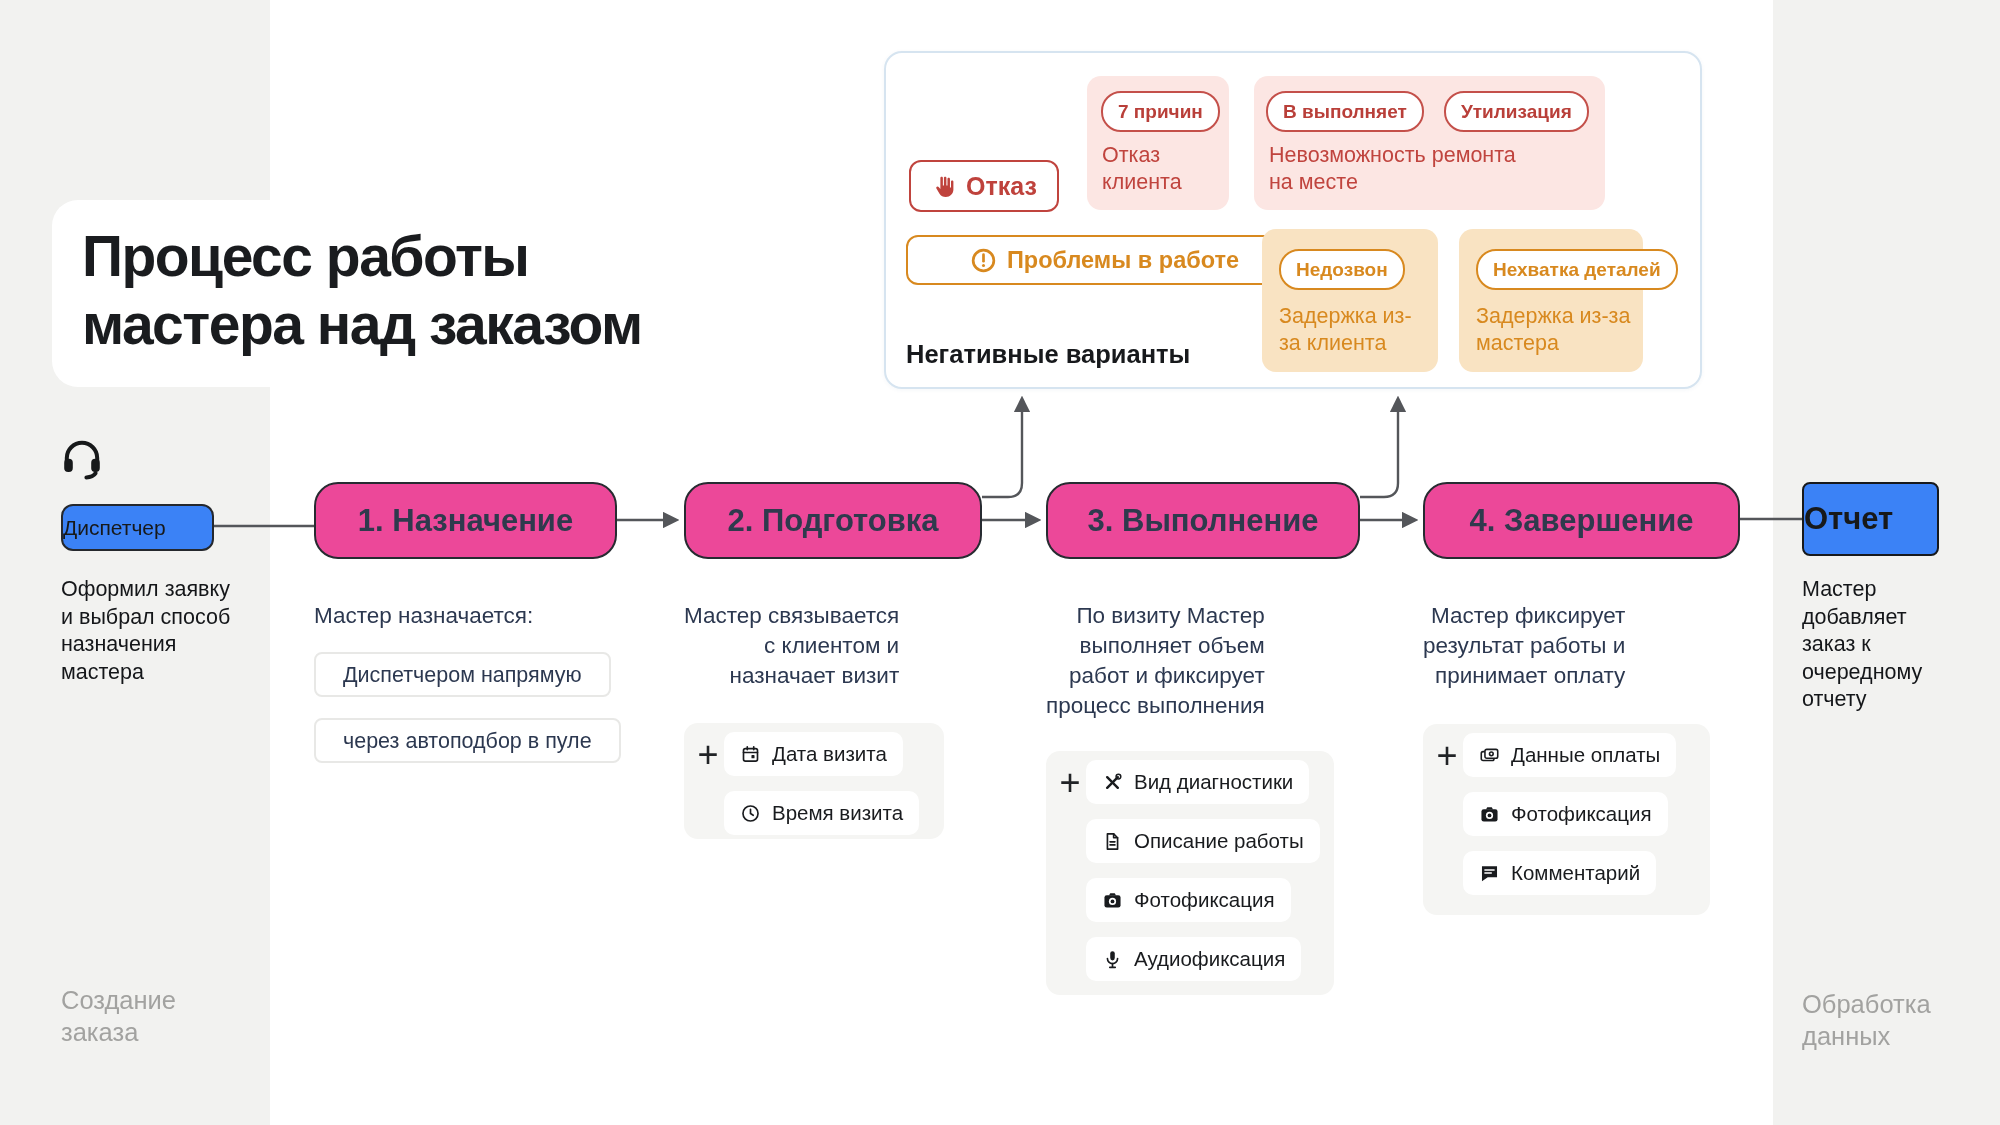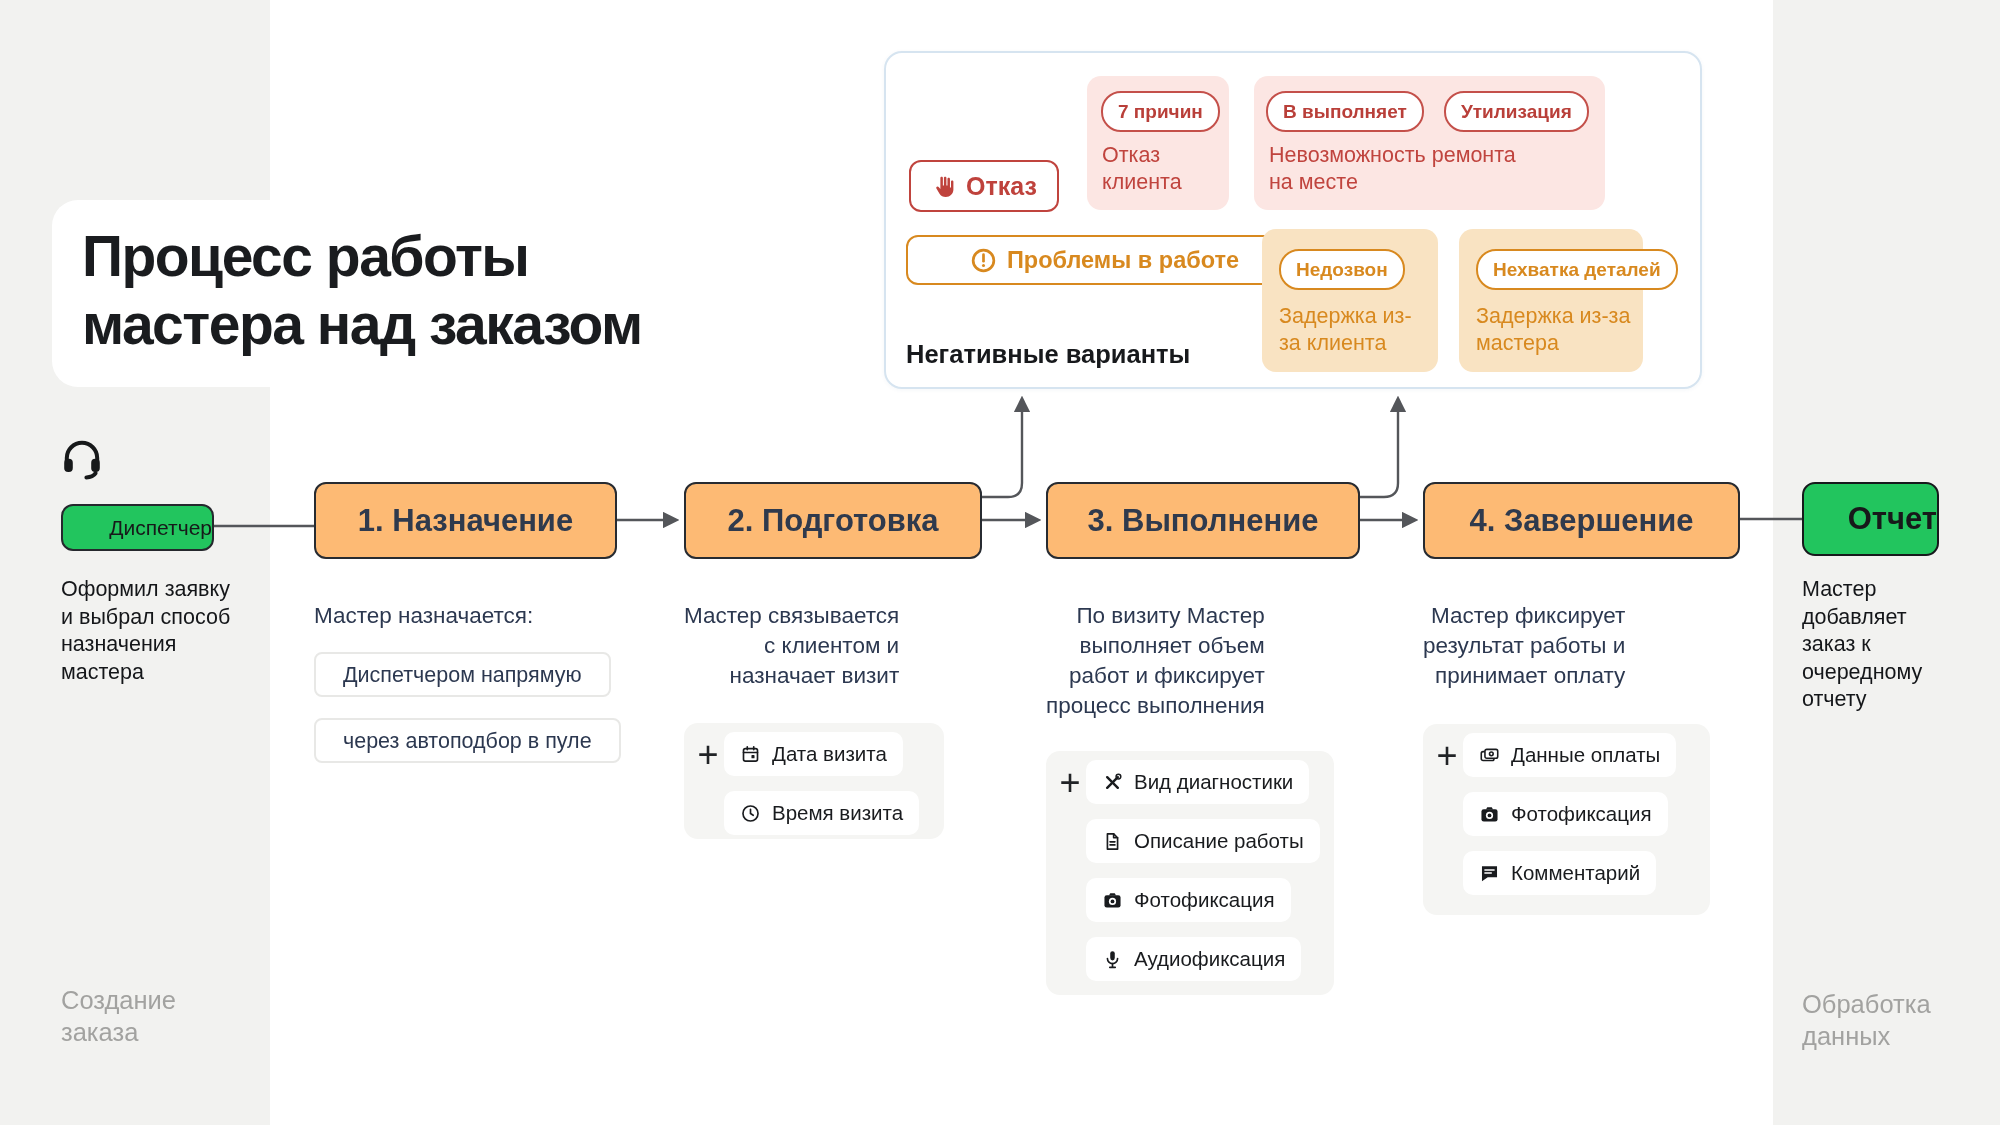--- a/index.html
+++ b/index.html
@@ -6,23 +6,23 @@
   .canvas{position:relative;width:2000px;height:1125px;background:#ffffff;overflow:hidden;
           font-family:"Liberation Sans","DejaVu Sans",sans-serif;color:#17191a;}
   .abs{position:absolute;}
   .band{position:absolute;top:0;height:1125px;background:#f2f2f0;z-index:0;}
   .title-block{position:absolute;left:52px;top:200px;width:718px;height:187px;background:#ffffff;border-radius:26px;z-index:1;}
   .page-title{position:absolute;left:82px;top:222px;font-size:57px;line-height:68px;font-weight:700;
               letter-spacing:-1.5px;color:#1a1c1f;white-space:pre-line;z-index:2;}
   .corner-text{position:absolute;font-size:25.5px;line-height:32px;color:#a2a2a0;white-space:pre-line;z-index:2;}
   svg.wires{position:absolute;left:0;top:0;z-index:1;pointer-events:none;}
   
-  .step-box{position:absolute;top:482px;height:77px;background:#fdba74;border:2px solid #272b31;border-radius:12px;
+  .step-box{position:absolute;top:482px;height:77px;background:#ec4899;border:2px solid #272b31;border-radius:24px;
             display:flex;align-items:center;justify-content:center;font-size:31px;font-weight:700;color:#2f3a4d;z-index:2;box-sizing:border-box;}
-  .pill{position:absolute;background:#22c55e;border:2px solid #25282d;border-radius:12px;display:flex;align-items:center;justify-content:flex-end;
+  .pill{position:absolute;background:#3b82f6;border:2px solid #25282d;border-radius:12px;display:flex;align-items:center;justify-content:flex-start;
         box-sizing:border-box;z-index:2;}
   .desc{position:absolute;font-size:21.5px;line-height:27.5px;color:#141619;white-space:pre-line;z-index:2;}
   .subtitle{position:absolute;font-size:22.5px;line-height:30px;color:#2c3850;white-space:pre-line;z-index:2;text-align:right;}
   .option-pill{display:inline-block;height:45px;line-height:42px;padding:0 27px;background:#fff;border:2px solid #e8e8e6;
                border-radius:8px;font-size:21.5px;color:#2c3850;box-sizing:border-box;white-space:nowrap;}
   .list-box{position:absolute;background:#f5f5f3;border-radius:14px;z-index:2;box-sizing:border-box;}
   .plus{position:absolute;left:8px;top:10px;width:32px;height:44px;display:flex;align-items:center;justify-content:center;
         font-size:36px;font-weight:400;color:#212326;}
   .cards{position:absolute;left:40px;top:9px;display:flex;flex-direction:column;gap:15px;align-items:flex-start;}
   .card{display:flex;align-items:center;gap:11px;height:44px;padding:0 16px;background:#fff;border-radius:10px;
@@ -153,21 +153,21 @@
   <div class="step-box" style="left:684px;width:298px;">
     <span>2. Подготовка</span>
   </div>
   <div class="step-box" style="left:1046px;width:314px;">
     <span>3. Выполнение</span>
   </div>
   <div class="step-box" style="left:1423px;width:317px;">
     <span>4. Завершение</span>
   </div>
 
-  <div class="pill" style="left:1802px;top:482px;width:137px;height:74px;border-width:2.5px;border-color:#17191c;border-radius:13px;font-size:31px;font-weight:700;">
+  <div class="pill" style="left:1802px;top:482px;width:137px;height:74px;border-width:2.5px;border-color:#17191c;border-radius:8px;font-size:31px;font-weight:700;">
     <span>Отчет</span>
   </div>
   <div class="desc" style="left:1802px;top:576px;">Мастер
 добавляет
 заказ к
 очередному
 отчету</div>
 
   <div class="subtitle" style="left:314px;top:601px;">Мастер назначается:</div>
   <div class="abs" style="left:314px;top:652px;z-index:2;">

